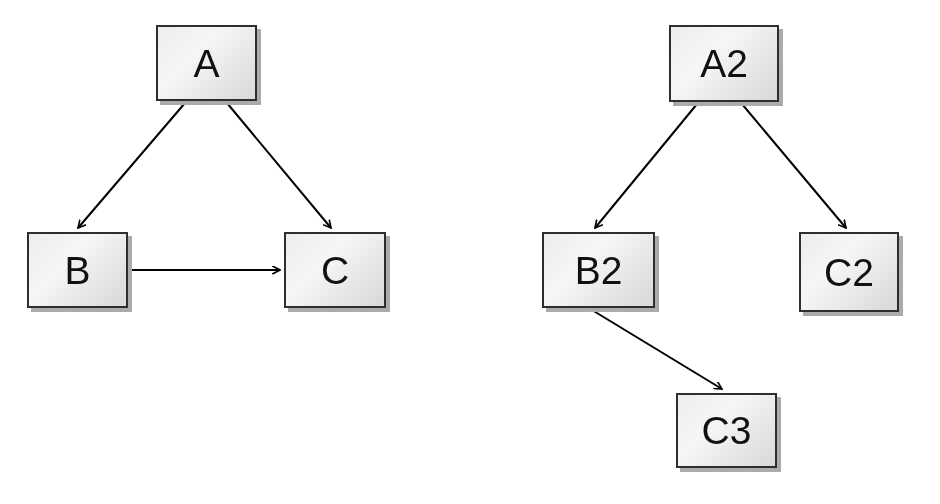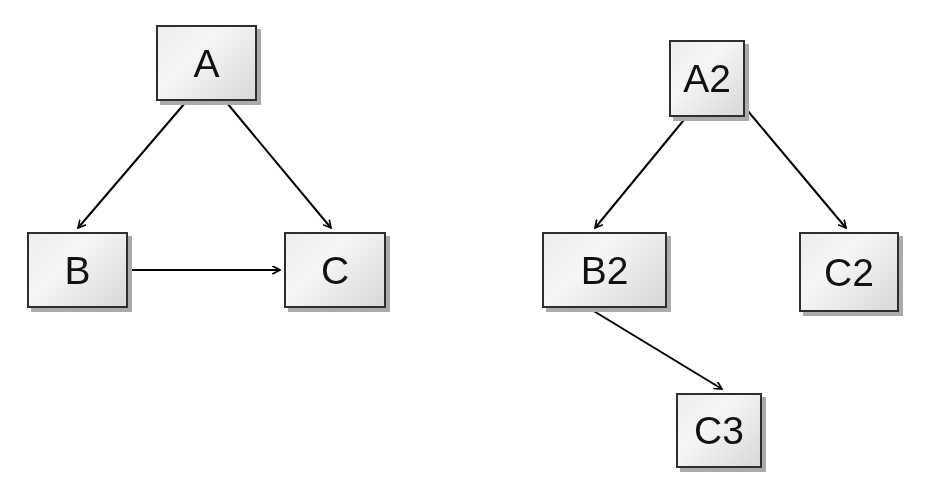--- a/index.html
+++ b/index.html
@@ -68,26 +68,26 @@
   <div>
       <div class="node" style="left: 156px; top: 25px; width: 101px; height: 76px;">
         <span class="node-label">A</span>
       </div>
       <div class="node" style="left: 27px; top: 232px; width: 101px; height: 76px;">
         <span class="node-label">B</span>
       </div>
       <div class="node" style="left: 284px; top: 232px; width: 102px; height: 76px;">
         <span class="node-label">C</span>
       </div>
-      <div class="node" style="left: 669px; top: 25px; width: 76px; height: 77px; margin-top: 15px;">
+      <div class="node" style="left: 669px; top: 25px; width: 110px; height: 77px;">
         <span class="node-label">A2</span>
       </div>
-      <div class="node" style="left: 542px; top: 232px; width: 125px; height: 76px;">
+      <div class="node" style="left: 542px; top: 232px; width: 113px; height: 76px;">
         <span class="node-label">B2</span>
       </div>
       <div class="node" style="left: 799px; top: 232px; width: 100px; height: 80px;">
         <span class="node-label">C2</span>
       </div>
-      <div class="node" style="left: 676px; top: 393px; width: 86px; height: 75px;">
+      <div class="node" style="left: 676px; top: 393px; width: 101px; height: 75px;">
         <span class="node-label">C3</span>
       </div>
     </div>
 </div>
 
 </body></html>

